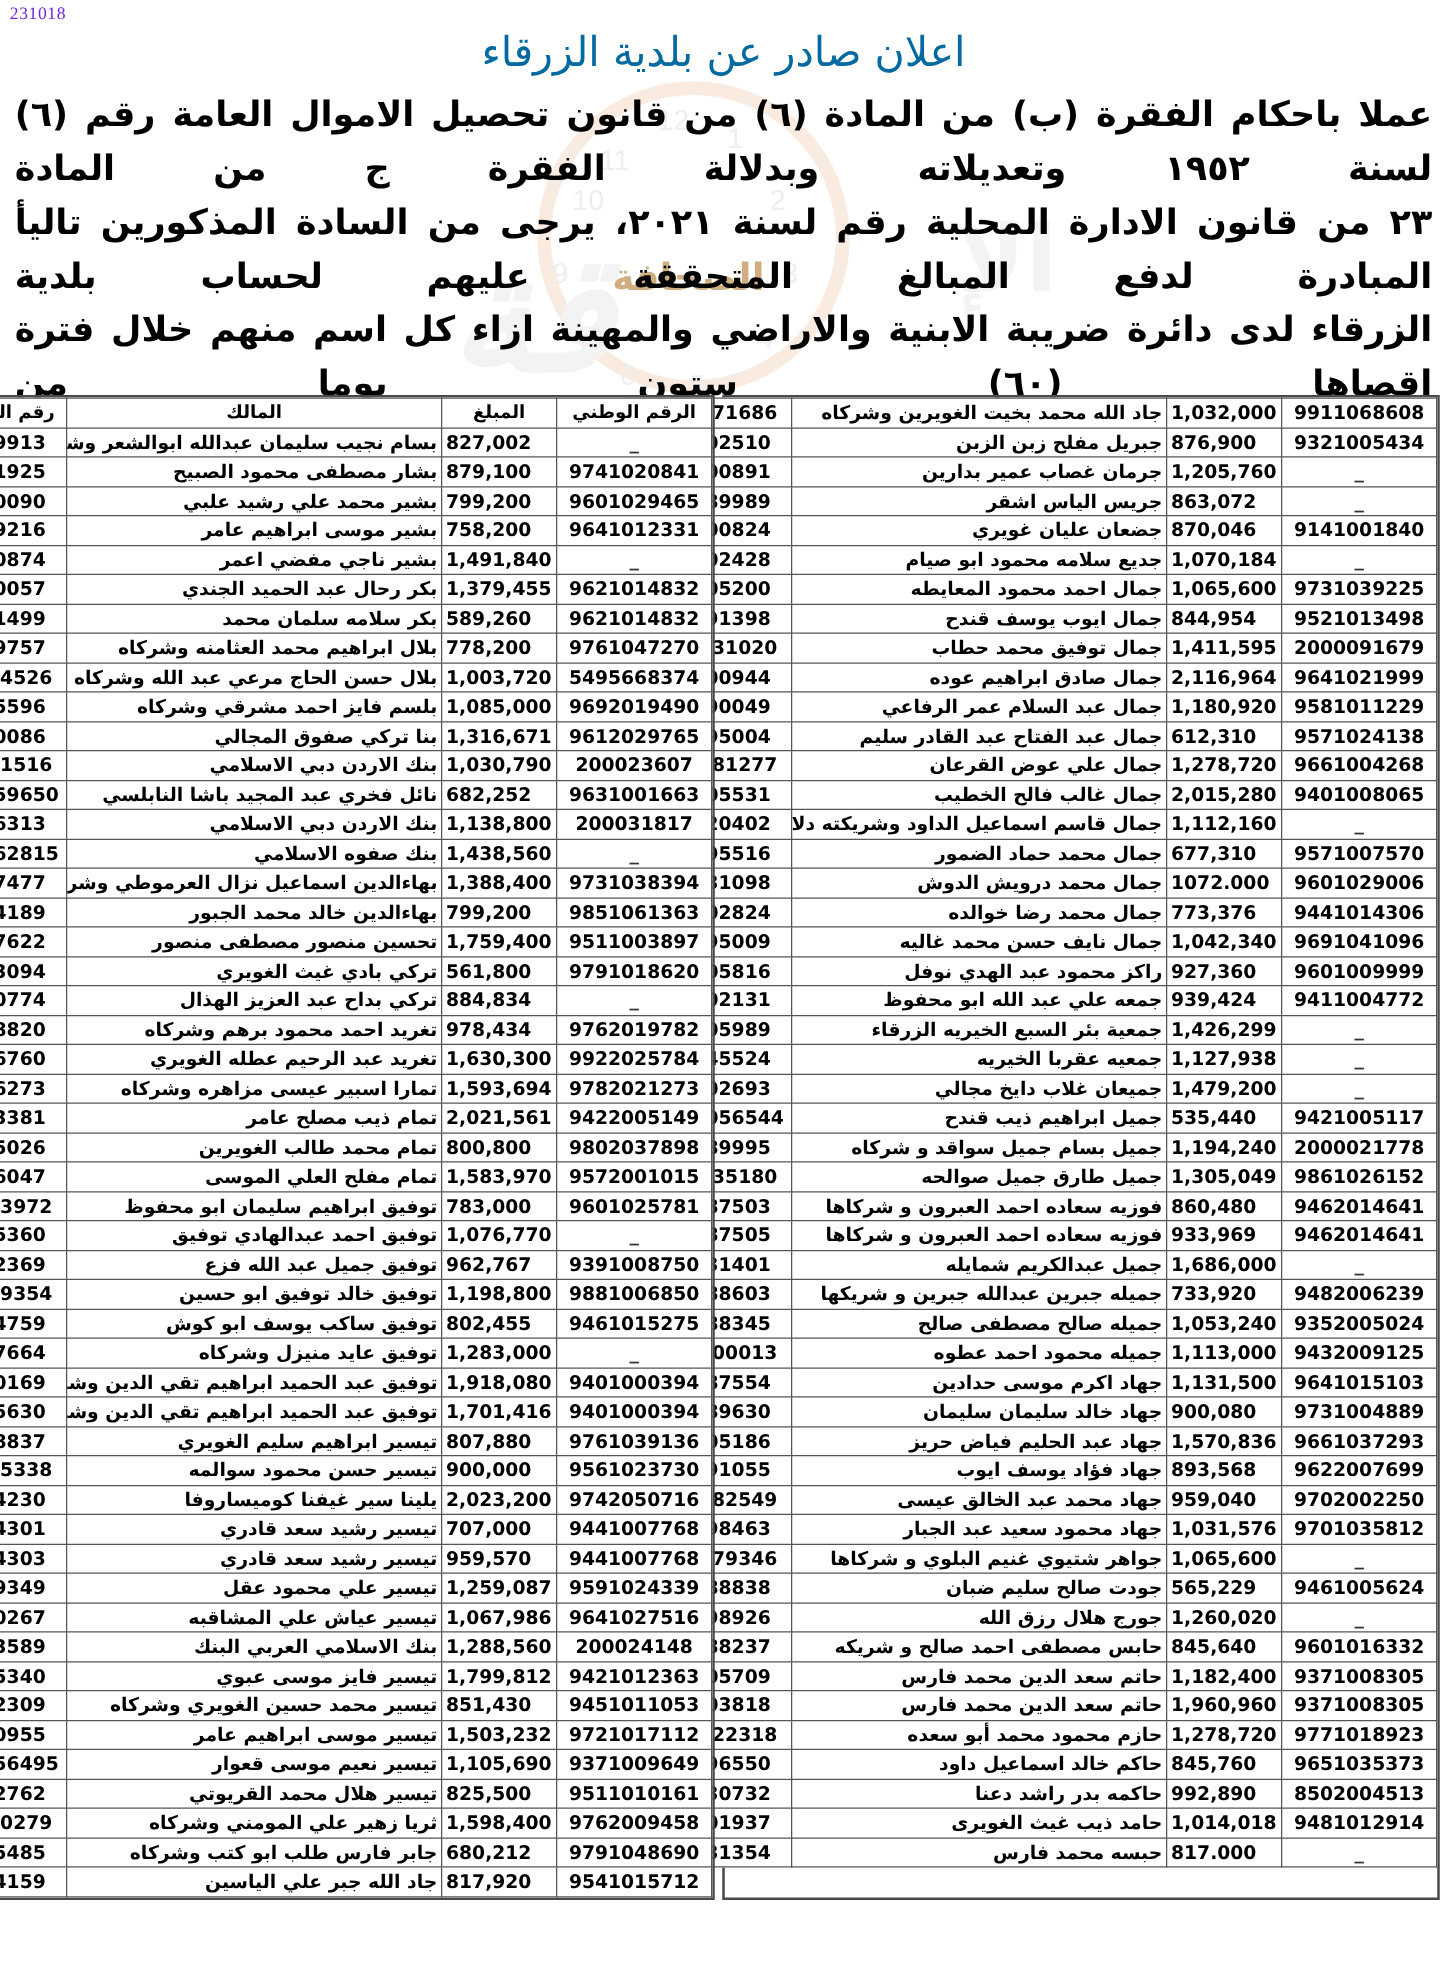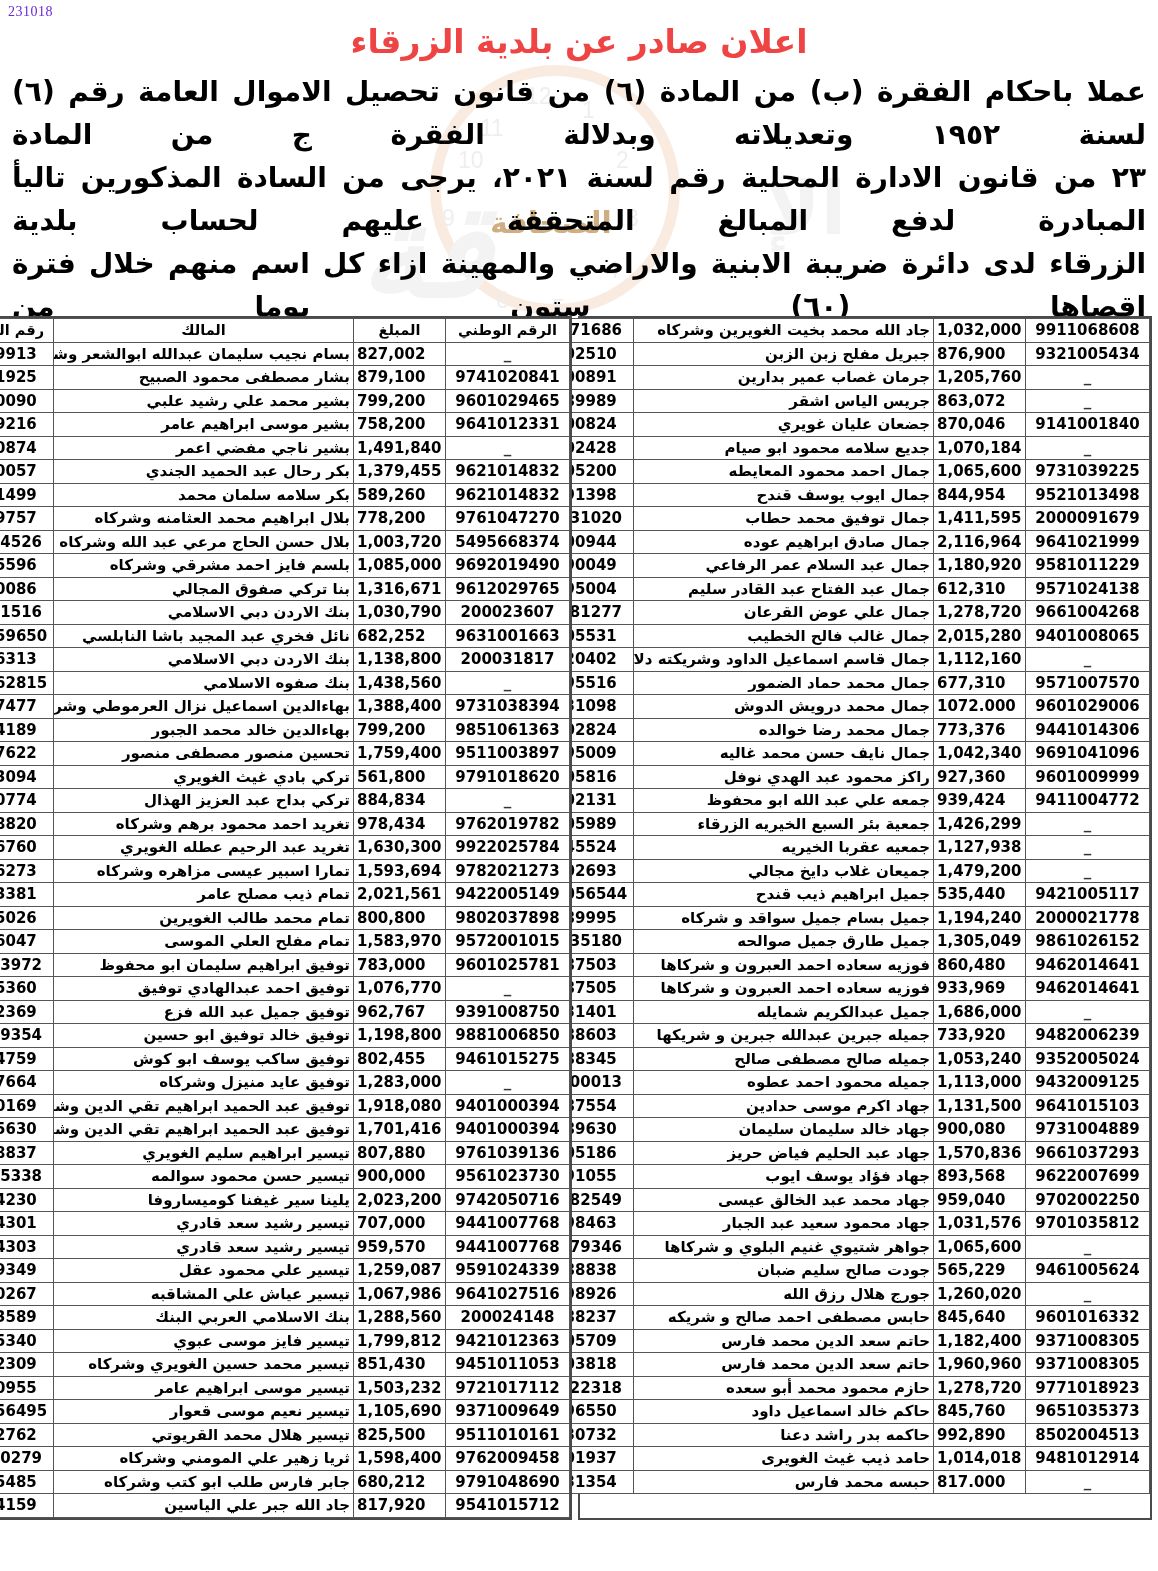--- a/index.html
+++ b/index.html
@@ -71,24 +71,24 @@
   .announce {
     position: absolute;
     left: 8px;
     top: 10px;
     width: 1142px;
     z-index: 2;
     text-align: center;
   }
   .announce-title {
     font-size: 33px;
-    font-weight: bold;
+    font-weight: normal;
     letter-spacing: 0px;
     margin: 12px 0 10px 0;
-    color: #ef4444;
+    color: #0369a1;
     font-family: "DejaVu Sans", sans-serif;
   }
   .announce-body {
     text-align: justify;
     text-align-last: justify;
     font-size: 28px;
     font-weight: bold;
     line-height: 1.52;
     padding: 0 4px;
     font-family: "DejaVu Sans", sans-serif;

